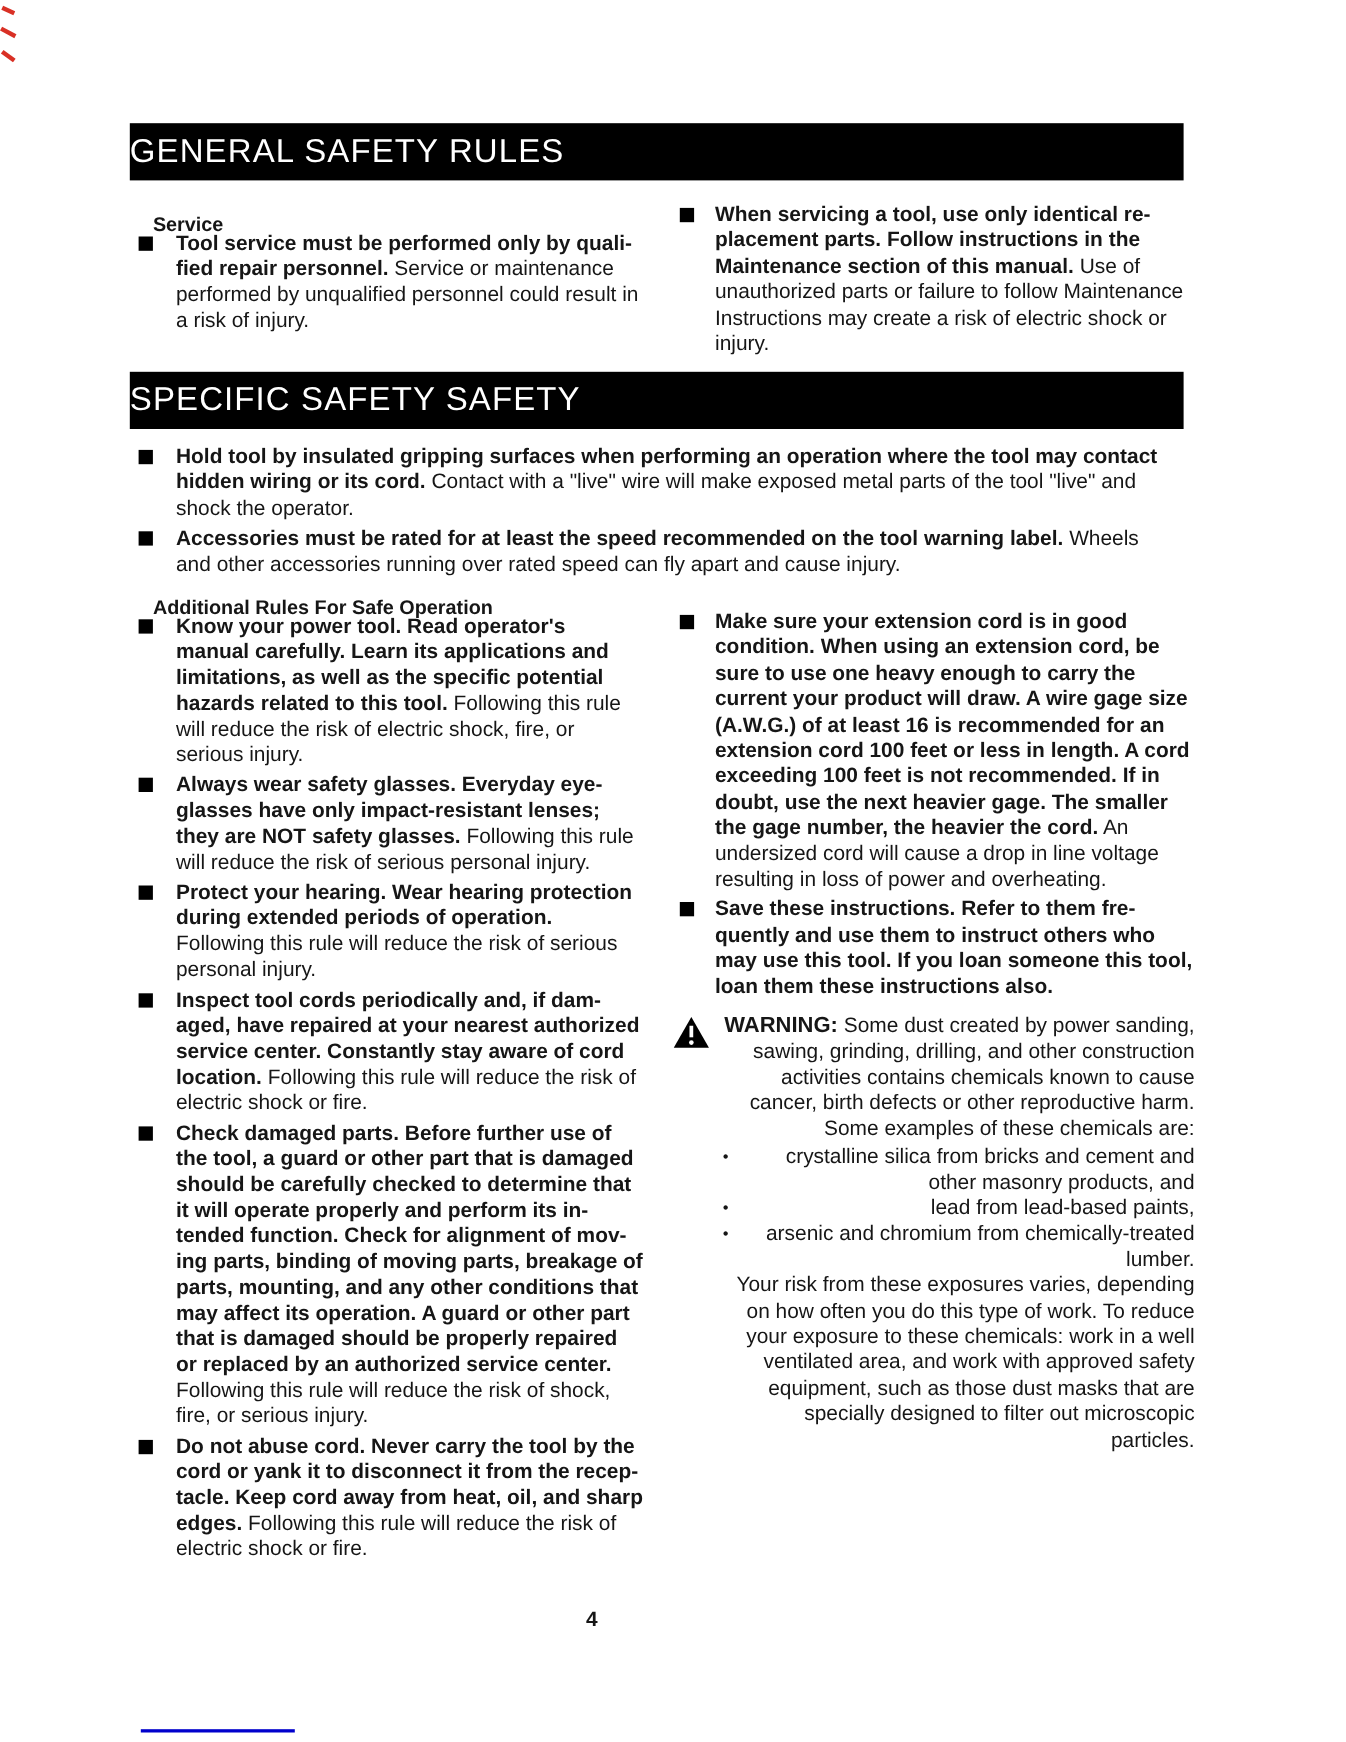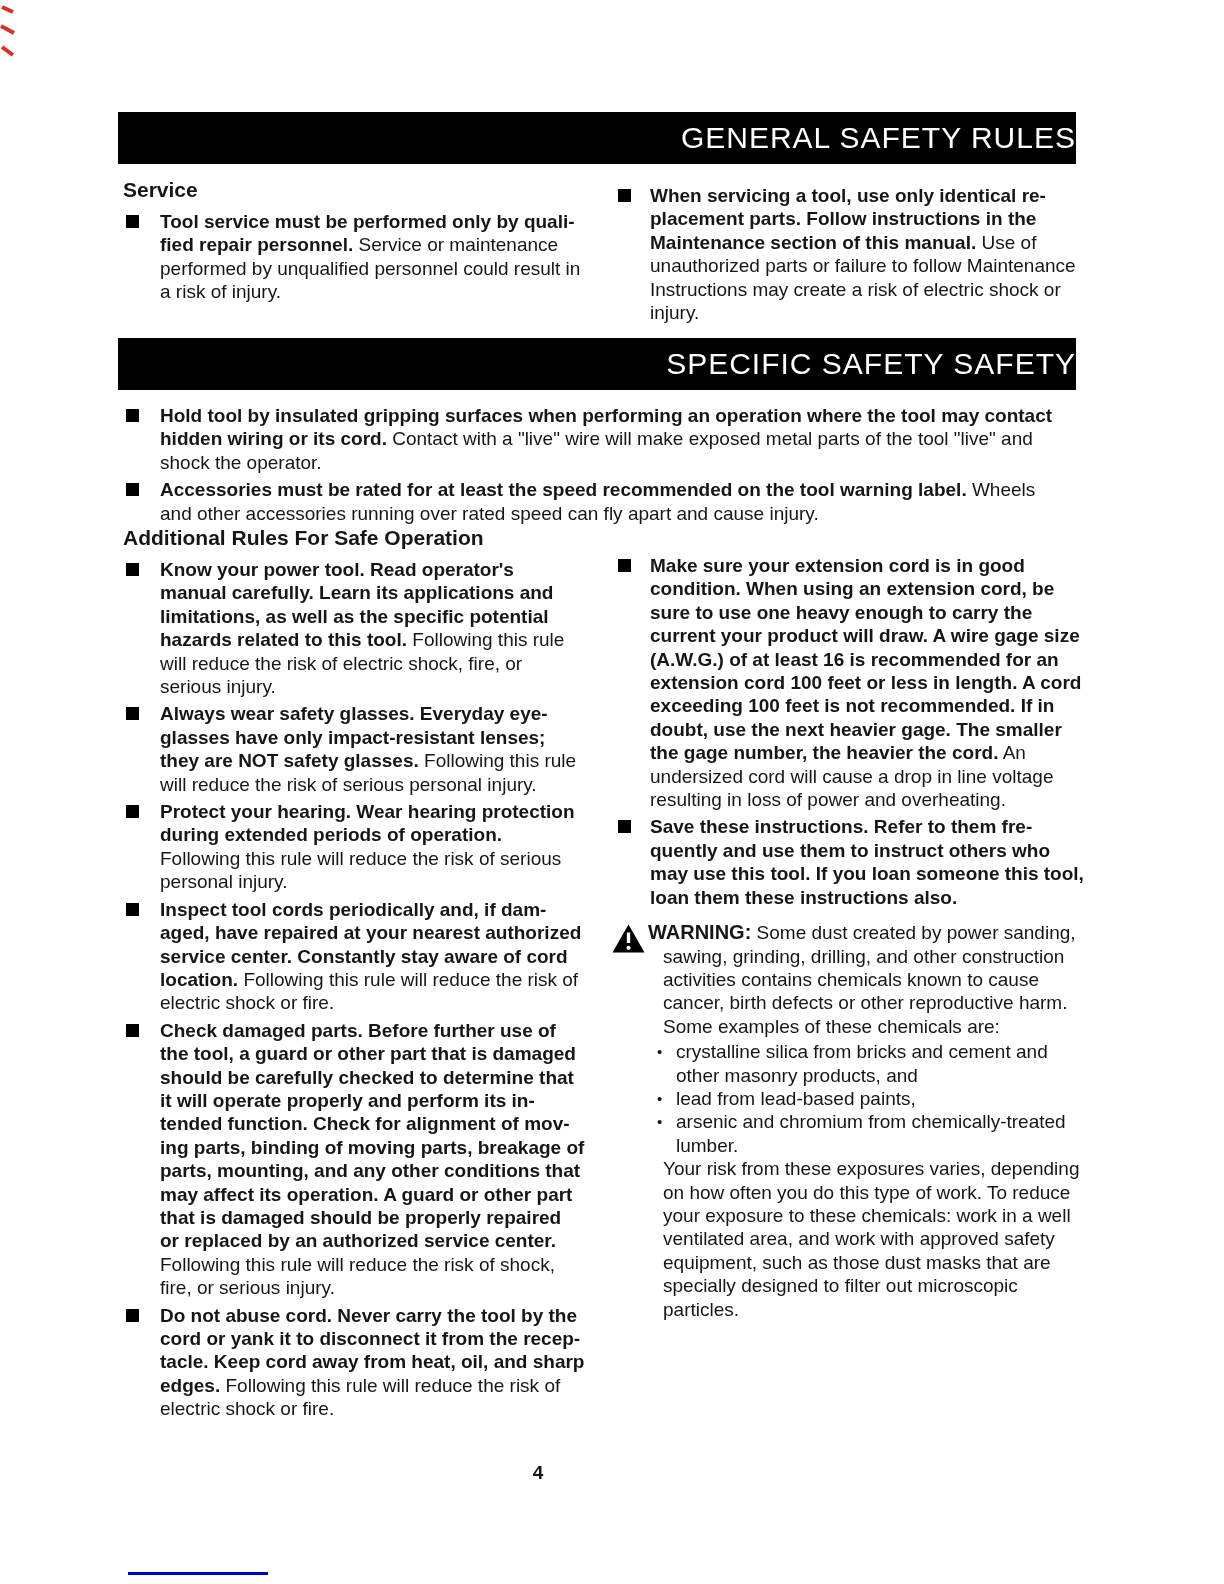--- a/index.html
+++ b/index.html
@@ -3,47 +3,47 @@
 <meta charset="utf-8">
 <style>
   html,body{margin:0;padding:0;}
   body{
     width:1224px;height:1584px;position:relative;background:#ffffff;
     font-family:"Liberation Sans", sans-serif;color:#161616;
     -webkit-font-smoothing:antialiased;
   }
   .banner{
     position:absolute;left:118px;width:958px;height:52px;background:#000;
-    color:#fff;display:flex;align-items:center;justify-content:flex-end;
+    color:#fff;display:flex;align-items:center;justify-content:flex-start;
     font-size:30px;letter-spacing:1px;font-weight:400;
   }
   #banner-general{top:112px;}
   #banner-specific{top:338px;}
 
-  .heading{font-size:21px;font-weight:bold;margin:0;}
+  .heading{font-size:18px;font-weight:bold;margin:16px;}
   #service-heading{position:absolute;left:123px;top:178px;}
   #additional-heading{position:absolute;left:123px;top:526px;}
 
   .textcol{position:absolute;font-size:19px;line-height:23.4px;}
   #service-left{left:123px;top:210px;width:458px;}
   #service-right{left:612px;top:184px;width:470px;}
   #full-rules{left:123px;top:404px;width:948px;}
   #col-left{left:123px;top:558px;width:462px;}
   #col-right{left:612px;top:554px;width:474px;}
 
   .bullet{display:flex;margin:0 0 4px 0;}
   .sq{flex:0 0 auto;width:13px;height:13px;background:#000;margin-top:5px;}
   .bullet.lcol .sq{margin-left:3px;}
   .bullet.rcol .sq{margin-left:6px;}
   .bullet.lcol .bt{margin-left:21px;}
   .bullet.rcol .bt{margin-left:19px;}
   .bt{margin:0;}
   .bt b{font-weight:bold;}
 
-  .warning{position:relative;margin-top:12px;}
+  .warning{position:relative;margin-top:12px;text-align:right;}
   .wtri{position:absolute;left:0;top:3px;}
   .wtext{margin:0 0 0 51px;text-indent:-15px;}
   .wtext b{font-weight:bold;font-size:20px;}
   .wlist{list-style:none;margin:2px 0 0 43px;padding:0;}
   .wlist li{position:relative;padding-left:21px;margin:0;}
   .wlist li::before{content:"\2022";position:absolute;left:2px;top:0px;font-size:15px;}
   .wclose{margin:0 0 0 51px;}
 
   #page-number{position:absolute;left:526px;top:1462px;width:24px;text-align:center;
     font-size:19px;font-weight:bold;}

